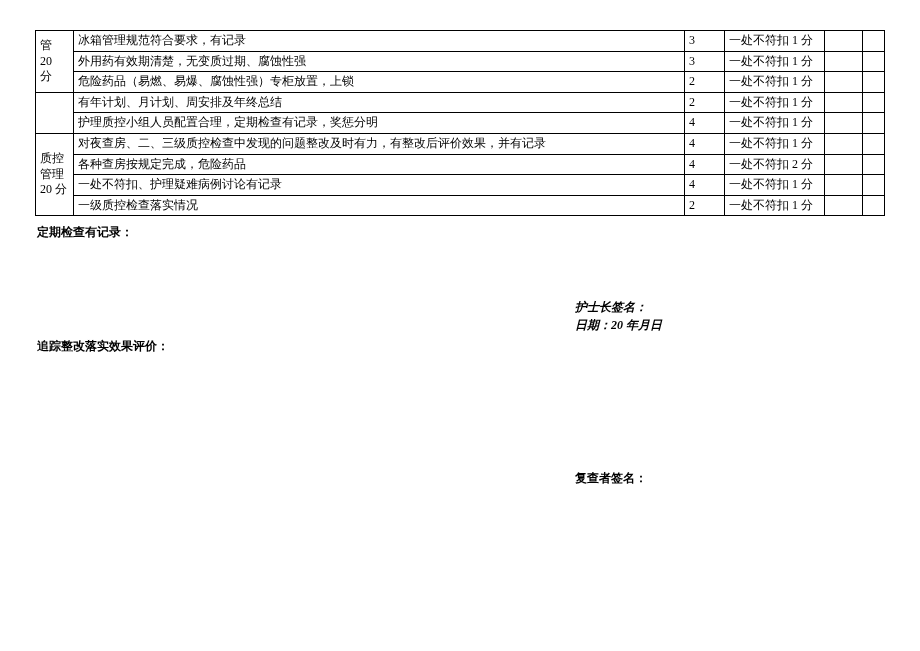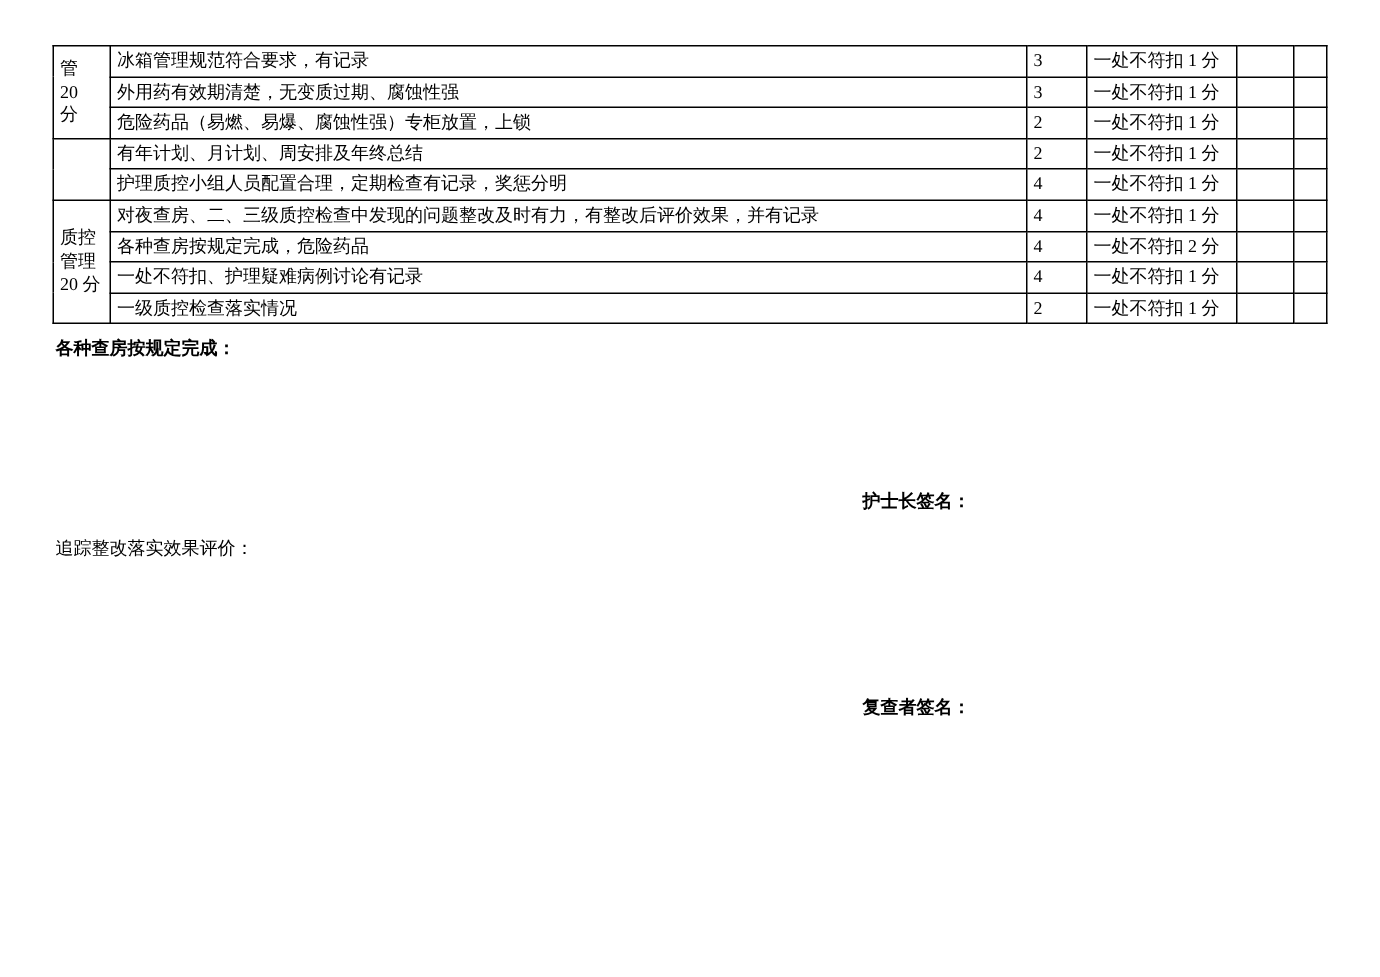--- a/index.html
+++ b/index.html
@@ -28,34 +28,35 @@
     .col-score { width: 40px; text-align: center; }
     .col-deduct { width: 100px; }
     .col-nar1 { width: 38px; }
     .col-nar2 { width: 22px; }
     .section-label {
       font-weight: bold;
       margin-top: 8px;
       margin-left: 2px;
     }
     .sig-block {
-      margin-top: 84px;
+      margin-top: 57px;
+      font-style: italic;
     }
     .sig-right {
       margin-left: 540px;
       font-weight: bold;
       line-height: 1.5;
     }
     .track-label {
-      font-weight: normal;
-      margin-top: 14px;
+      font-weight: bold;
+      margin-top: 4px;
       margin-left: 2px;
     }
     .sig-block2 {
-      margin-top: 88px;
+      margin-top: 114px;
     }
   </style>
 </head>
 <body>
 
 <table>
   <colgroup>
     <col class="col-cat">
     <col class="col-desc">
     <col class="col-score">
@@ -137,25 +138,26 @@
     <tr>
       <td>一级质控检查落实情况</td>
       <td>2</td>
       <td>一处不符扣 1 分</td>
       <td></td>
       <td></td>
     </tr>
   </tbody>
 </table>
 
-<div class="section-label">各种查房按规定完成：</div>
+<div class="section-label">定期检查有记录：</div>
 
 <div class="sig-block">
   <div class="sig-right">
     <div>护士长签名：</div>
+    <div>日期：20 年月日</div>
   </div>
 </div>
 
 <div class="track-label">追踪整改落实效果评价：</div>
 
 <div class="sig-block2">
   <div class="sig-right">
     <div>复查者签名：</div>
   </div>
 </div>

